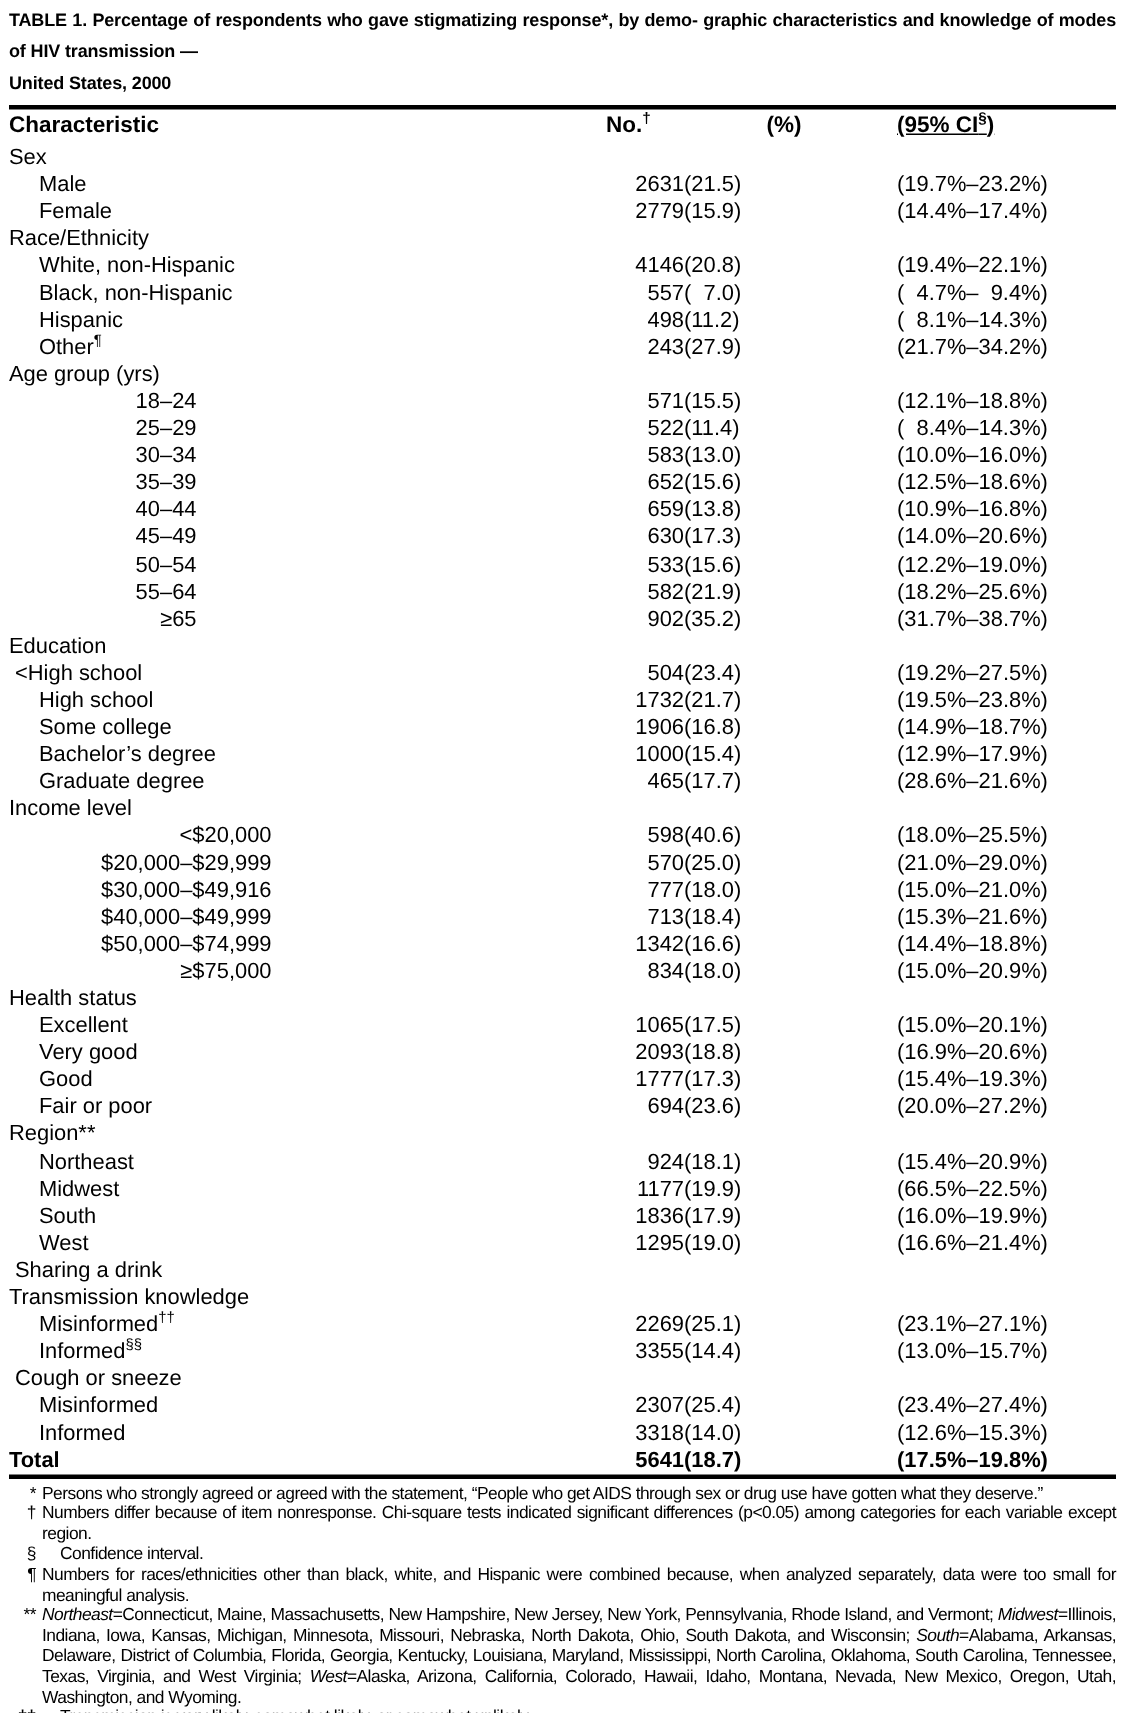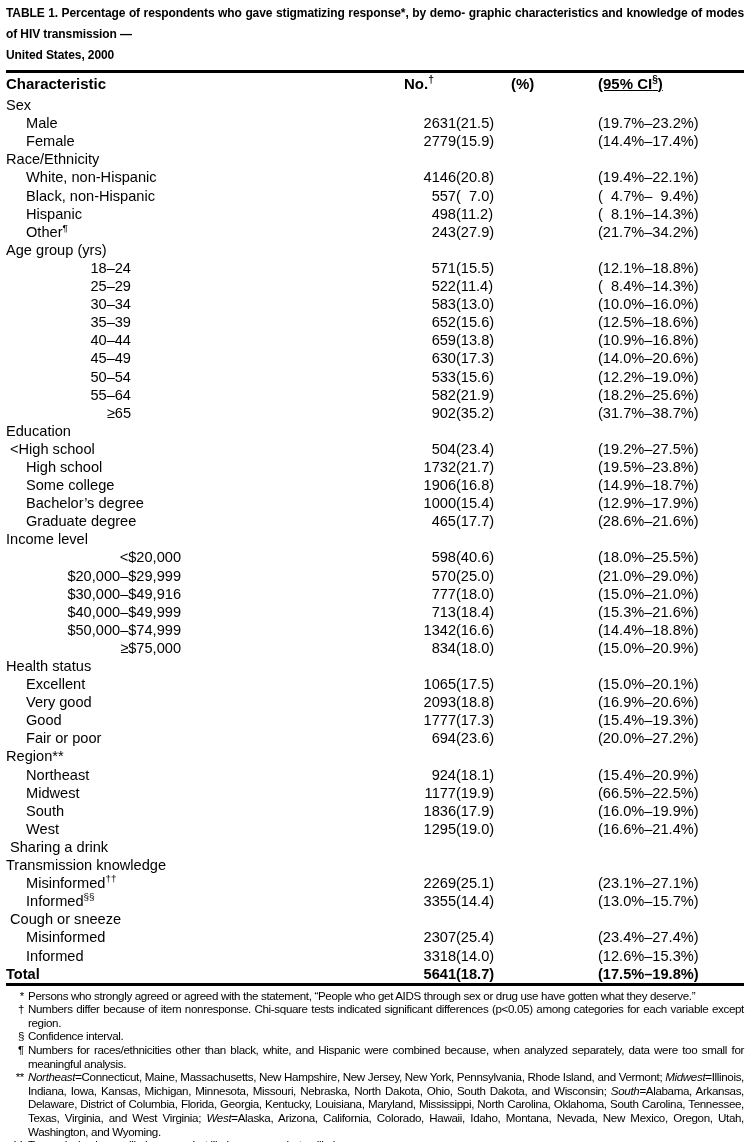--- a/index.html
+++ b/index.html
@@ -100,21 +100,21 @@
     text-align: right;
     padding-right: 4px;
     box-sizing: border-box;
     font-size: 11.6px;
   }
   .note .body {
     flex: 1 1 auto;
     text-align: justify;
   }
   .note .body i { font-style: italic; }
-  .note.nojust .body { text-align: left; }
+  .note.nojust .body { text-align: left; margin-left: 12px; }
 </style>
 </head>
 <body>
 
 <div class="page">
 
   <div class="title">
     <span>TABLE 1. Percentage of respondents who gave stigmatizing response*, by demo-</span>
     <span>graphic characteristics and knowledge of modes of HIV transmission —</span>
     <span class="last-line">United States, 2000</span>

